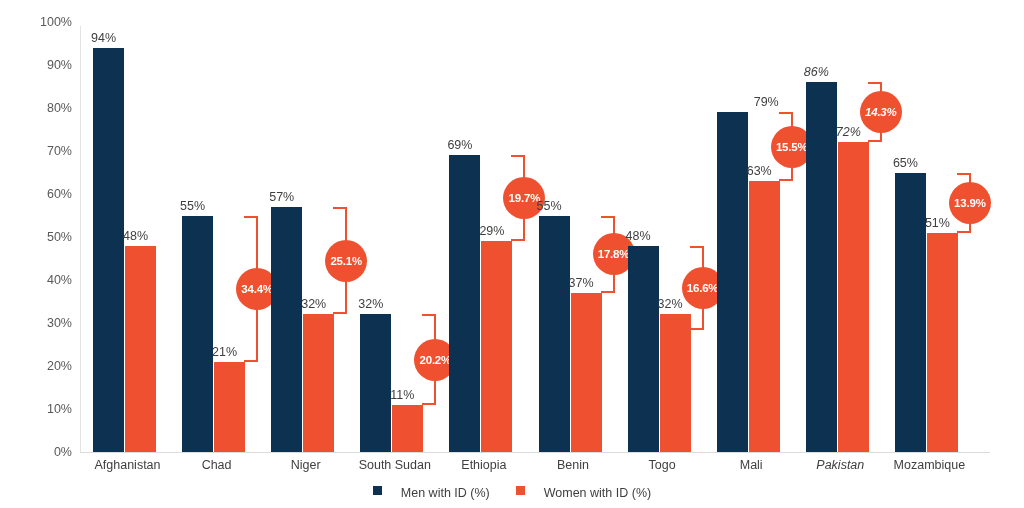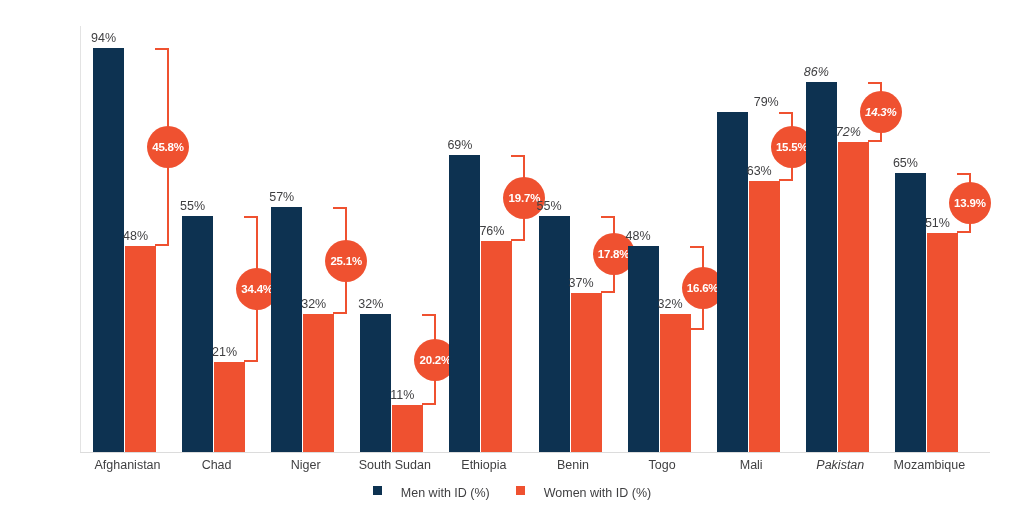--- a/index.html
+++ b/index.html
@@ -157,32 +157,39 @@
   }
 </style>
 </head>
 <body>
 
 <div id="chart-root">
 
   <div id="plot">
     <div class="axis-line"></div>
     <div class="baseline"></div>
+    <div class="ytick-wrap" id="ytick-wrap">
+        <div class="ytick" style="top: 22px;">100%</div>
+        <div class="ytick" style="top: 65px;">90%</div>
+        <div class="ytick" style="top: 108px;">80%</div>
+        <div class="ytick" style="top: 151px;">70%</div>
+        <div class="ytick" style="top: 194px;">60%</div>
+        <div class="ytick" style="top: 237px;">50%</div>
+        <div class="ytick" style="top: 280px;">40%</div>
+        <div class="ytick" style="top: 323px;">30%</div>
+        <div class="ytick" style="top: 366px;">20%</div>
+        <div class="ytick" style="top: 409px;">10%</div>
+        <div class="ytick" style="top: 452px;">0%</div>
+      </div>
     <div id="groups">
         <div class="group" style="left: 83px;">
           <div class="bar bar-men" style="height: 404.2px; background: rgb(13, 50, 81);"></div>
           <div class="bar bar-women" style="height: 206.4px; background: rgb(239, 81, 48);"></div>
           <div class="bar-label bar-label-men" style="top: 31.8px;">94%</div>
           <div class="bar-label bar-label-women" style="top: 229.6px;">48%</div>
-          <div class="callout" style="top: 47.8px; height: 197.8px;">
-            <div class="spine" style="background: rgb(239, 81, 48);"></div>
-            <div class="stub stub-top" style="background: rgb(239, 81, 48);"></div>
-            <div class="stub stub-bottom" style="background: rgb(239, 81, 48);"></div>
-            <div class="gap-bubble" style="background: rgb(239, 81, 48);">45.8%</div>
-          </div>
           <div class="xlabel">Afghanistan</div>
         </div>
         <div class="group" style="left: 172.1px;">
           <div class="bar bar-men" style="height: 236.5px; background: rgb(13, 50, 81);"></div>
           <div class="bar bar-women" style="height: 90.3px; background: rgb(239, 81, 48);"></div>
           <div class="bar-label bar-label-men" style="top: 199.5px;">55%</div>
           <div class="bar-label bar-label-women" style="top: 345.7px;">21%</div>
           <div class="callout" style="top: 215.5px; height: 146.2px;">
             <div class="spine" style="background: rgb(239, 81, 48);"></div>
             <div class="stub stub-top" style="background: rgb(239, 81, 48);"></div>
@@ -214,21 +221,21 @@
             <div class="stub stub-top" style="background: rgb(239, 81, 48);"></div>
             <div class="stub stub-bottom" style="background: rgb(239, 81, 48);"></div>
             <div class="gap-bubble" style="background: rgb(239, 81, 48);">20.2%</div>
           </div>
           <div class="xlabel">South Sudan</div>
         </div>
         <div class="group" style="left: 439.4px;">
           <div class="bar bar-men" style="height: 296.7px; background: rgb(13, 50, 81);"></div>
           <div class="bar bar-women" style="height: 210.7px; background: rgb(239, 81, 48);"></div>
           <div class="bar-label bar-label-men" style="top: 139.3px;">69%</div>
-          <div class="bar-label bar-label-women" style="top: 225.3px;">76%</div>
+          <div class="bar-label bar-label-women" style="top: 225.3px;">29%</div>
           <div class="callout" style="top: 155.3px; height: 86px;">
             <div class="spine" style="background: rgb(239, 81, 48);"></div>
             <div class="stub stub-top" style="background: rgb(239, 81, 48);"></div>
             <div class="stub stub-bottom" style="background: rgb(239, 81, 48);"></div>
             <div class="gap-bubble" style="background: rgb(239, 81, 48);">19.7%</div>
           </div>
           <div class="xlabel">Ethiopia</div>
         </div>
         <div class="group" style="left: 528.5px;">
           <div class="bar bar-men" style="height: 236.5px; background: rgb(13, 50, 81);"></div>

